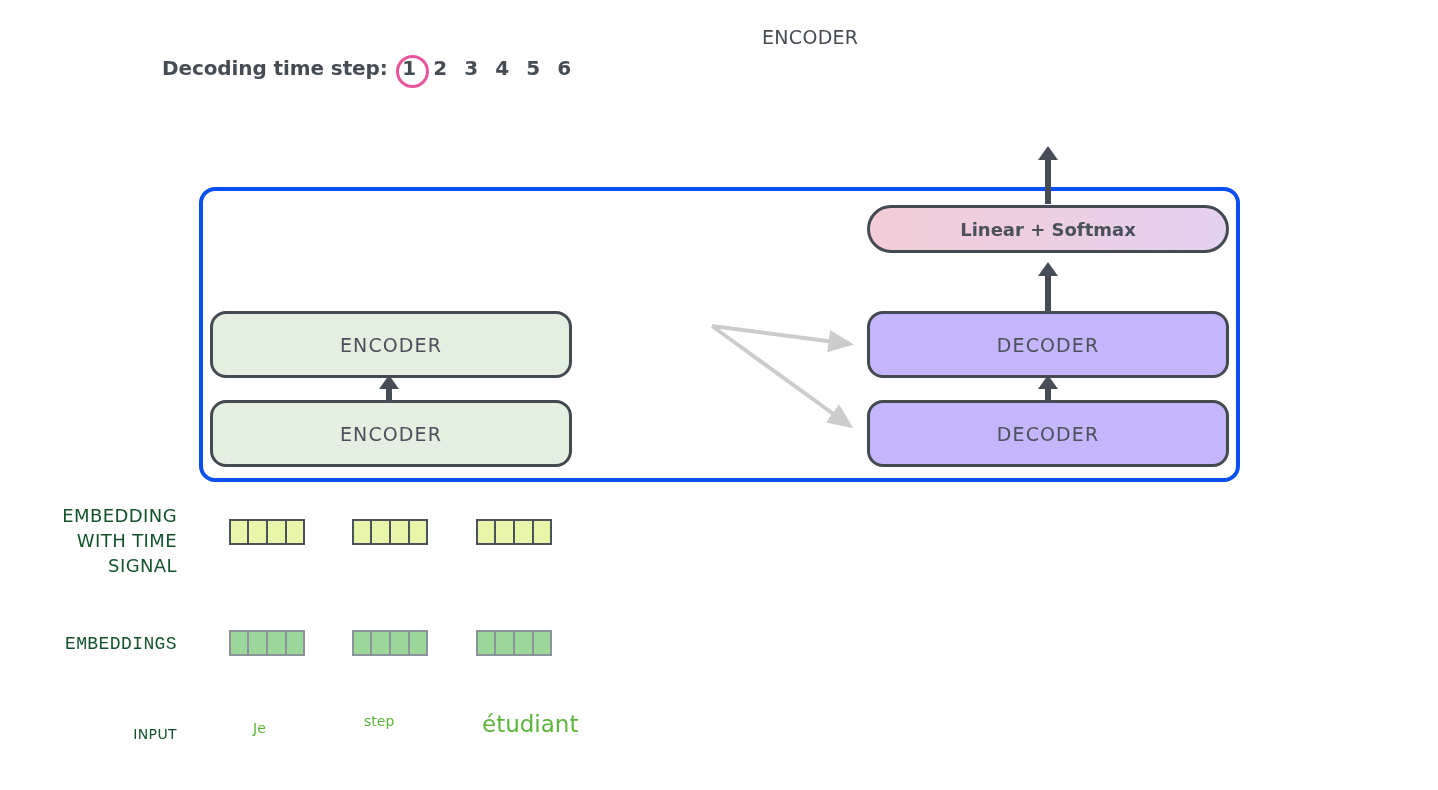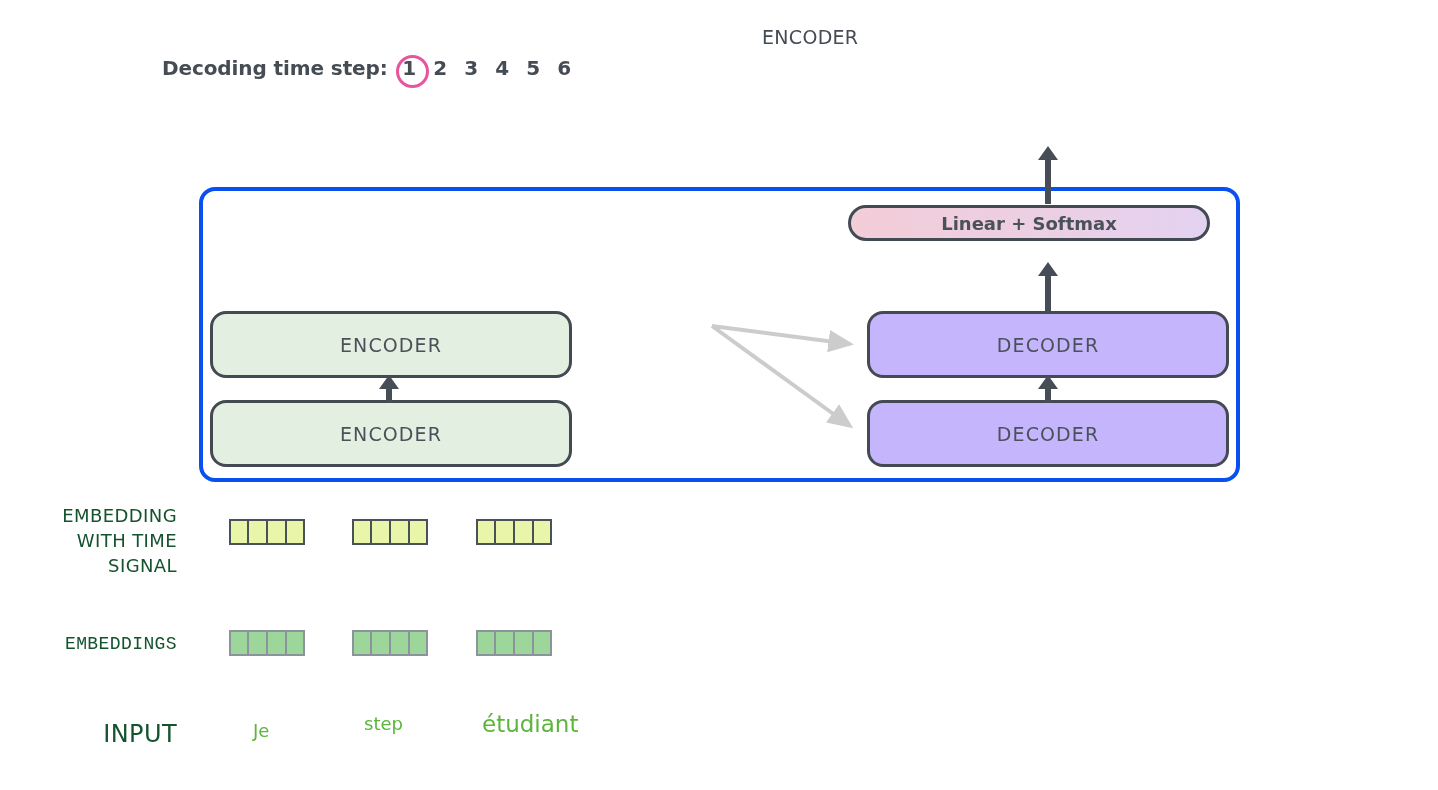--- a/index.html
+++ b/index.html
@@ -90,24 +90,24 @@
   }
   .encoder { background: #e3efe0; }
   .decoder { background: #c4b5fd; }
 
   #encoder-top    { left: 210px; top: 311px; width: 362px; height: 67px; }
   #encoder-bottom { left: 210px; top: 400px; width: 362px; height: 67px; }
   #decoder-top    { left: 867px; top: 311px; width: 362px; height: 67px; }
   #decoder-bottom { left: 867px; top: 400px; width: 362px; height: 67px; }
 
   #linear-softmax {
-    left: 848px;
+    left: 867px;
     top: 205px;
     width: 362px;
-    height: 36px;
+    height: 48px;
     border: 3px solid #434a51;
     border-radius: 26px;
     box-sizing: border-box;
     background: linear-gradient(90deg, #f3cdd8 0%, #eccfe2 50%, #e4d2f2 100%);
     display: flex;
     align-items: center;
     justify-content: center;
     font-size: 18px;
     font-weight: 700;
     color: #4b515a;
@@ -152,21 +152,21 @@
   
   .row-label {
     color: #14532d;
     font-size: 18px;
     letter-spacing: 0.4px;
     text-align: right;
     line-height: 25px;
   }
   #label-embedding-time { left: 0px; top: 503px; width: 177px; }
   #label-embeddings     { left: 0px; top: 632px; width: 177px; font-family: Liberation Mono, monospace; }
-  #label-input          { left: 0px; top: 722px; width: 177px; font-size: 24px; }
+  #label-input          { left: 0px; top: 722px; width: 177px; font-size: 14px; }
 
   
   .cells { display: flex; }
   .cells .cell {
     width: 19px;
     height: 26px;
     box-sizing: border-box;
   }
   .row-time .cell {
     background: #e9f5a8;
@@ -189,21 +189,21 @@
   #cells-time-0  { left: 229px; top: 519px; }
   #cells-time-1  { left: 352px; top: 519px; }
   #cells-time-2  { left: 476px; top: 519px; }
   #cells-embed-0 { left: 229px; top: 630px; }
   #cells-embed-1 { left: 352px; top: 630px; }
   #cells-embed-2 { left: 476px; top: 630px; }
 
   
   .word {
     color: #5cb53c;
-    font-size: 18px;
+    font-size: 14px;
   }
   #word-0 { left: 253px; top: 720px; }
   #word-1 { left: 364px; top: 713px; }
   #word-2 { left: 462px; top: 711px; font-size: 23px; margin-left: 20px; }
 </style>
 </head>
 <body>
 
 <div class="abs" id="decoding-header">
   <span class="hdr-label">Decoding time step:</span>

